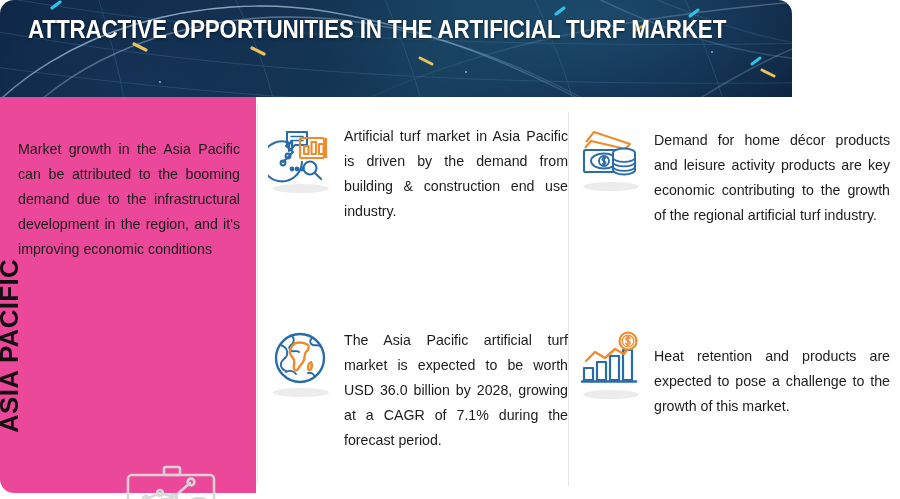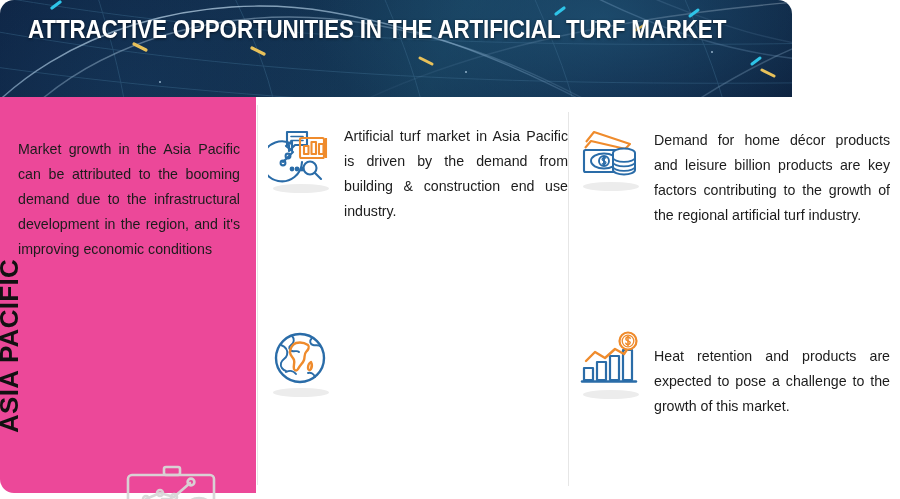--- a/index.html
+++ b/index.html
@@ -307,41 +307,42 @@
           <ellipse cx="46" cy="31" rx="11" ry="4.4"></ellipse>
           <path d="M35,31 v17 a11,4.4 0 0 0 22,0 v-17"></path>
         </g>
         <g fill="none" stroke="#2a6ca8" stroke-width="1.7">
           <path d="M35,35.5 a11,4.4 0 0 0 22,0"></path>
           <path d="M35,40 a11,4.4 0 0 0 22,0"></path>
           <path d="M35,44.5 a11,4.4 0 0 0 22,0"></path>
         </g>
       </svg>
     </div>
-    <div class="cell-text">Demand for home décor products and leisure billion products are key factors contributing to the growth of the regional artificial turf industry.</div>
+    <div class="cell-text">Demand for home décor products and leisure activity products are key economic contributing to the growth of the regional artificial turf industry.</div>
   </div>
 
   <div class="cell cell-c">
     <div class="icon-wrap">
       <div class="icon-shadow"></div>
       <svg width="64" height="64" viewBox="0 0 64 64">
         <circle cx="32" cy="30" r="24" fill="#ffffff" stroke="#2a6ca8" stroke-width="2.4"></circle>
         <g fill="none" stroke="#2a6ca8" stroke-width="1.9" stroke-linecap="round" stroke-linejoin="round">
           <path d="M13,17 c5,2 7,6 6,10 c-1,4 -5,4 -6,8 c-1,4 2,7 5,8"></path>
           <path d="M24,8 c3,3 2,7 -1,9 c-3,2 -2,5 1,6 c3,1 5,-1 7,1"></path>
           <path d="M44,10 c-3,3 -2,6 1,7 c3,1 6,-1 8,2"></path>
           <path d="M40,45 c3,-1 6,1 7,4"></path>
           <path d="M18,44 c4,-2 8,-1 10,2"></path>
         </g>
         <g fill="none" stroke="#ef8b2c" stroke-width="2.4" stroke-linecap="round" stroke-linejoin="round">
           <path d="M28,15 c4,-1 9,0 12,2 c2,2 0,5 -2,7 c-2,2 -1,5 -2,8 c-1,3 -4,5 -6,9 c-1,2 -3,2 -4,0 c-1,-3 1,-6 0,-9 c-1,-3 -4,-4 -4,-8 c0,-4 3,-8 6,-9 z"></path>
           <path d="M43,34 c1,2 1,5 0,7 c-1,2 -3,1 -3,-1 c0,-2 1,-5 3,-6 z"></path>
         </g>
       </svg>
     </div>
+    <div class="cell-text">The Asia Pacific artificial turf market is expected to be worth USD 36.0 billion by 2028, growing at a CAGR of 7.1% during the forecast period.</div>
   </div>
 
   <div class="cell cell-d">
     <div class="icon-wrap">
       <div class="icon-shadow"></div>
       <svg width="64" height="64" viewBox="0 0 64 64">
         <g fill="#ffffff" stroke="#2a6ca8" stroke-width="2.2" stroke-linejoin="round">
           <rect x="6" y="38" width="9" height="12"></rect>
           <rect x="19" y="32" width="9" height="18"></rect>
           <rect x="32" y="26" width="9" height="24"></rect>

